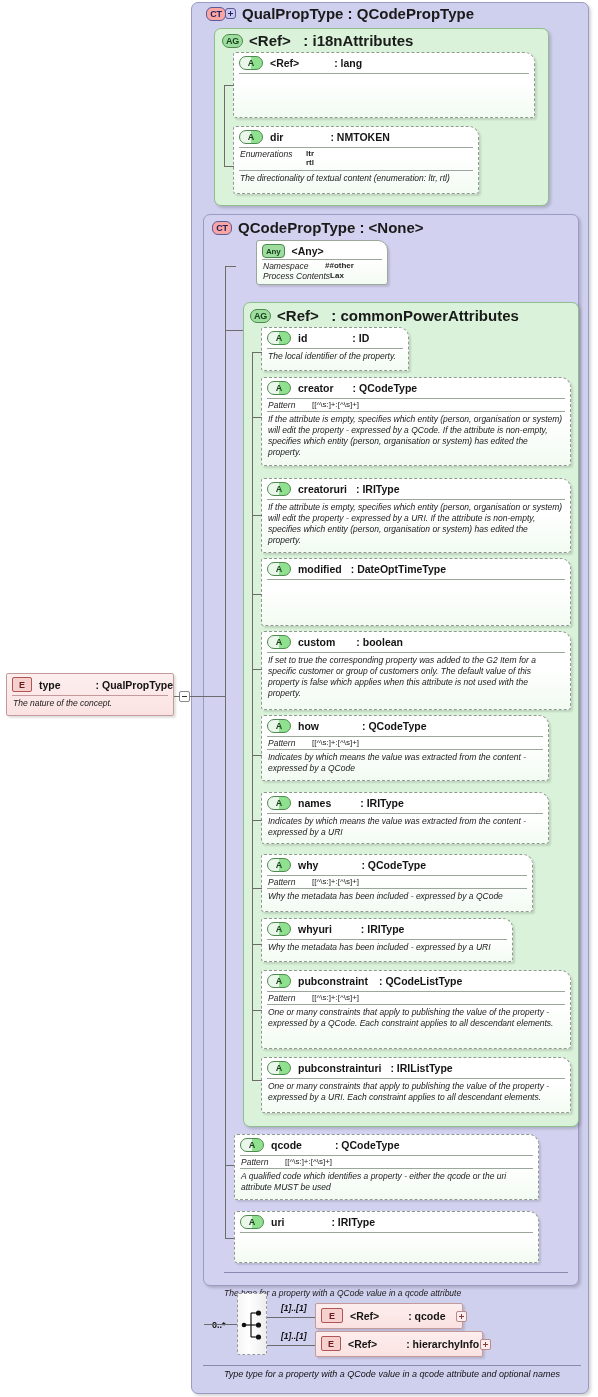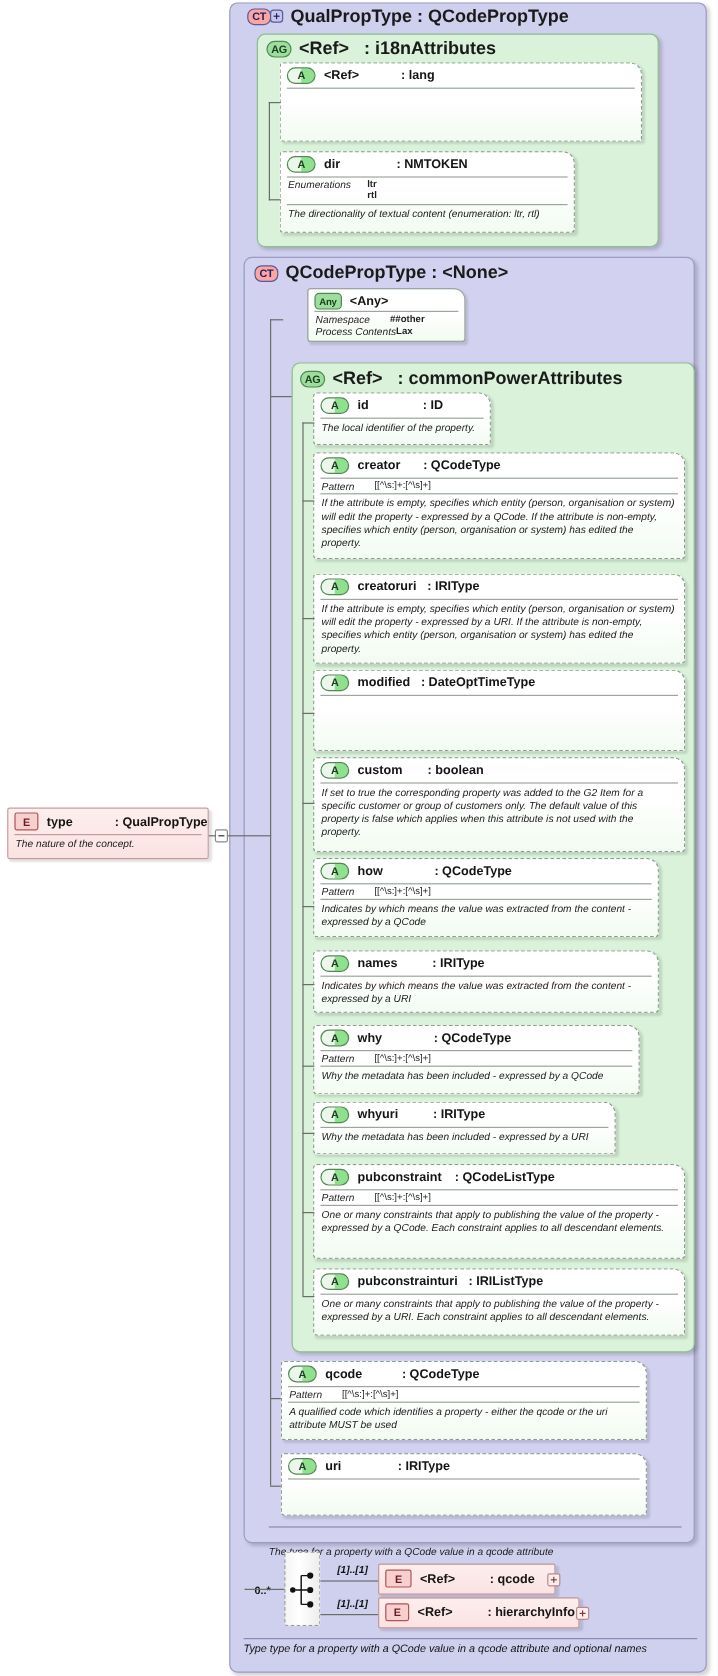--- a/index.html
+++ b/index.html
@@ -182,20 +182,21 @@
     font-weight: bold;
     color: #111;
   }
   .bottom-foot {
     position: absolute;
     font-size: 9px;
     font-style: italic;
     color: #111;
     border-top: 1px solid #8a8ab0;
     padding-top: 3px;
+    text-align: center;
   }
 </style>
 </head>
 <body>
 
 <div id="page">
 
   <div class="panel lav shadow" style="left:191px; top:2px; width:398px; height:1392px;"></div>
 
   <div class="hdr" style="left:206px; top:5px;">

